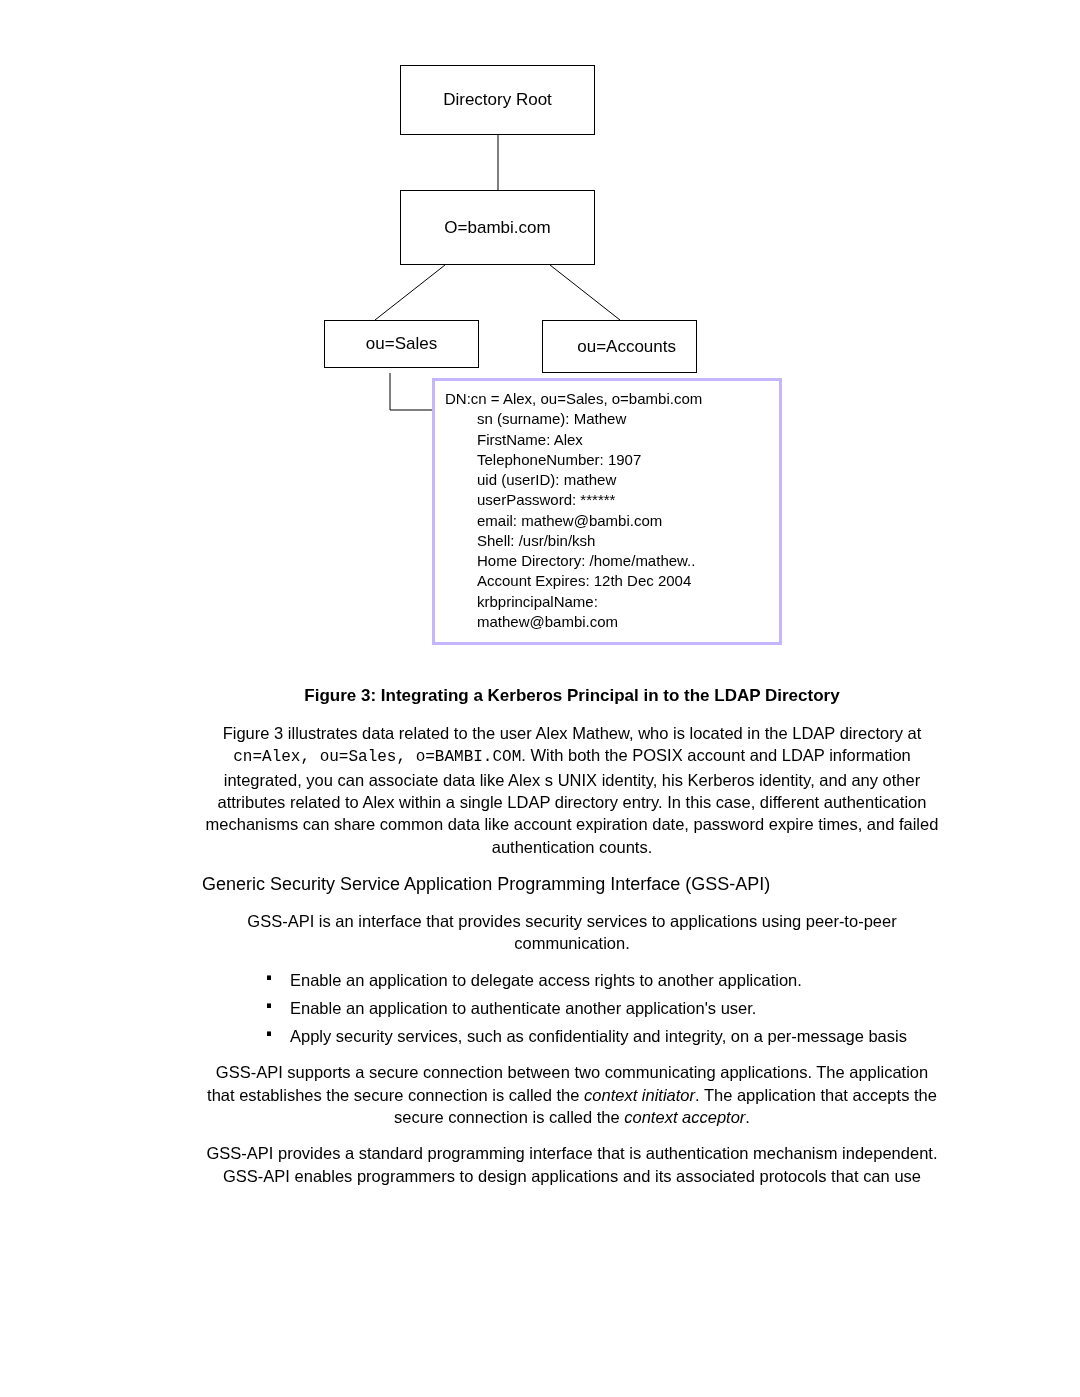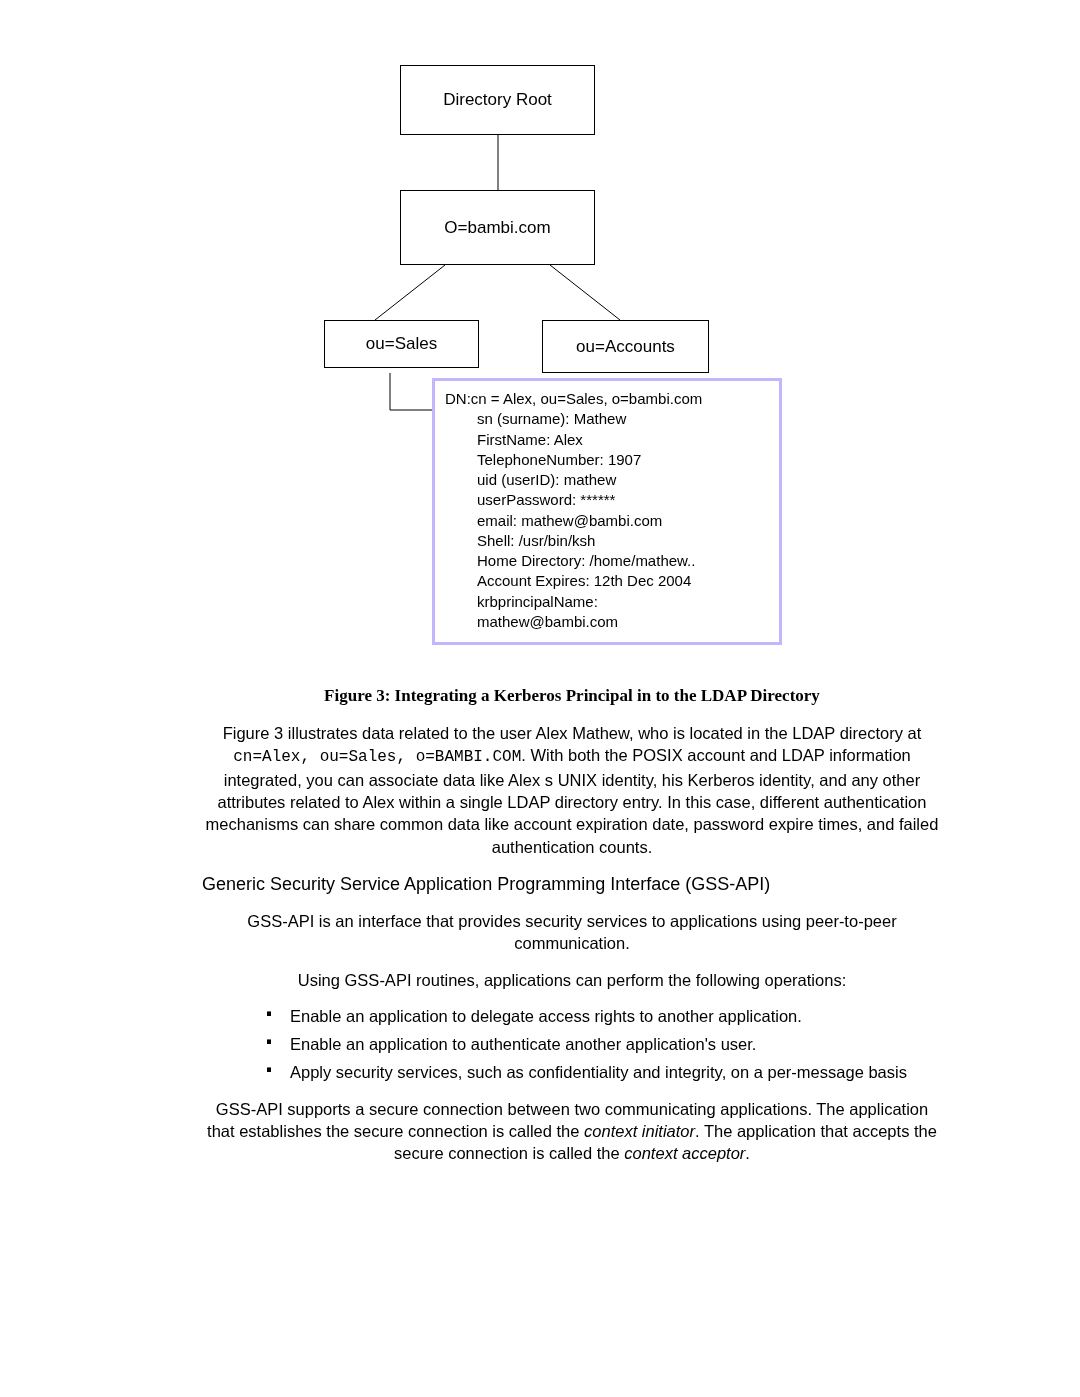--- a/index.html
+++ b/index.html
@@ -55,21 +55,21 @@
     position: absolute;
     left: 202px;
     top: 685px;
     width: 740px;
     font-size: 16.5px;
     line-height: 1.35;
   }
   .fig-caption {
     text-align: center;
     font-weight: bold;
-    font-family: Liberation Serif, serif;
+    font-family: Liberation Sans, sans-serif;
     font-size: 17px;
     margin: 0 0 14px 0;
   }
   .para {
     margin: 0 0 14px 0;
     text-align: center;
   }
   code.mono {
     font-family: "Courier New", Courier, monospace;
     font-size: 16px;
@@ -122,21 +122,21 @@
     </div>
 
     <div class="node" style="left:400px; top:130px; width:195px; height:75px;text-align:center;">
       <span>O=bambi.com</span>
     </div>
 
     <div class="node" style="left:312px; top:260px; width:155px; height:48px;margin-left:12px;">
       <span>ou=Sales</span>
     </div>
 
-    <div class="node" style="left:542px; top:260px; width:167px; height:53px;">
+    <div class="node" style="left:542px; top:260px; width:155px; height:53px;justify-content:flex-end;">
       <span>ou=Accounts</span>
     </div>
 
     <div class="leaf-box" style="left:432px; top:318px; width:350px;">
       <p class="dn-line">DN:cn = Alex, ou=Sales, o=bambi.com</p>
       <p class="attr-line">sn (surname): Mathew</p>
       <p class="attr-line">FirstName: Alex</p>
       <p class="attr-line">TelephoneNumber: 1907</p>
       <p class="attr-line">uid (userID): mathew</p>
       <p class="attr-line">userPassword: ******</p>
@@ -153,27 +153,27 @@
     <p class="fig-caption">Figure 3: Integrating a Kerberos Principal in to the LDAP Directory</p>
 
     <p class="para">
       <span>Figure 3 illustrates data related to the user Alex Mathew, who is located in the LDAP directory at </span><code class="mono">cn=Alex, ou=Sales, o=BAMBI.COM</code><span>. With both the POSIX account and LDAP information integrated, you can associate data like Alex s UNIX identity, his Kerberos identity, and any other attributes related to Alex within a single LDAP directory entry. In this case, different authentication mechanisms can share common data like account expiration date, password expire times, and failed authentication counts.</span>
     </p>
 
     <h2 class="h2">Generic Security Service Application Programming Interface (GSS-API)</h2>
 
     <p class="para">GSS-API is an interface that provides security services to applications using peer-to-peer communication.</p>
 
-    <p class="para">Using GSS-API routines, applications can perform the following operations:</p>
 
     <ul class="bullets">
       <li>Enable an application to delegate access rights to another application.</li>
       <li>Enable an application to authenticate another application's user.</li>
       <li>Apply security services, such as confidentiality and integrity, on a per-message basis</li>
     </ul>
 
     <p class="para">
       <span>GSS-API supports a secure connection between two communicating applications. The application that establishes the secure connection is called the </span><em class="ital">context initiator</em><span>. The application that accepts the secure connection is called the </span><em class="ital">context acceptor</em><span>.</span>
     </p>
 
+    <p class="para">GSS-API provides a standard programming interface that is authentication mechanism independent. GSS-API enables programmers to design applications and its associated protocols that can use</p>
   </div>
 
 </div>
 
 </body></html>

